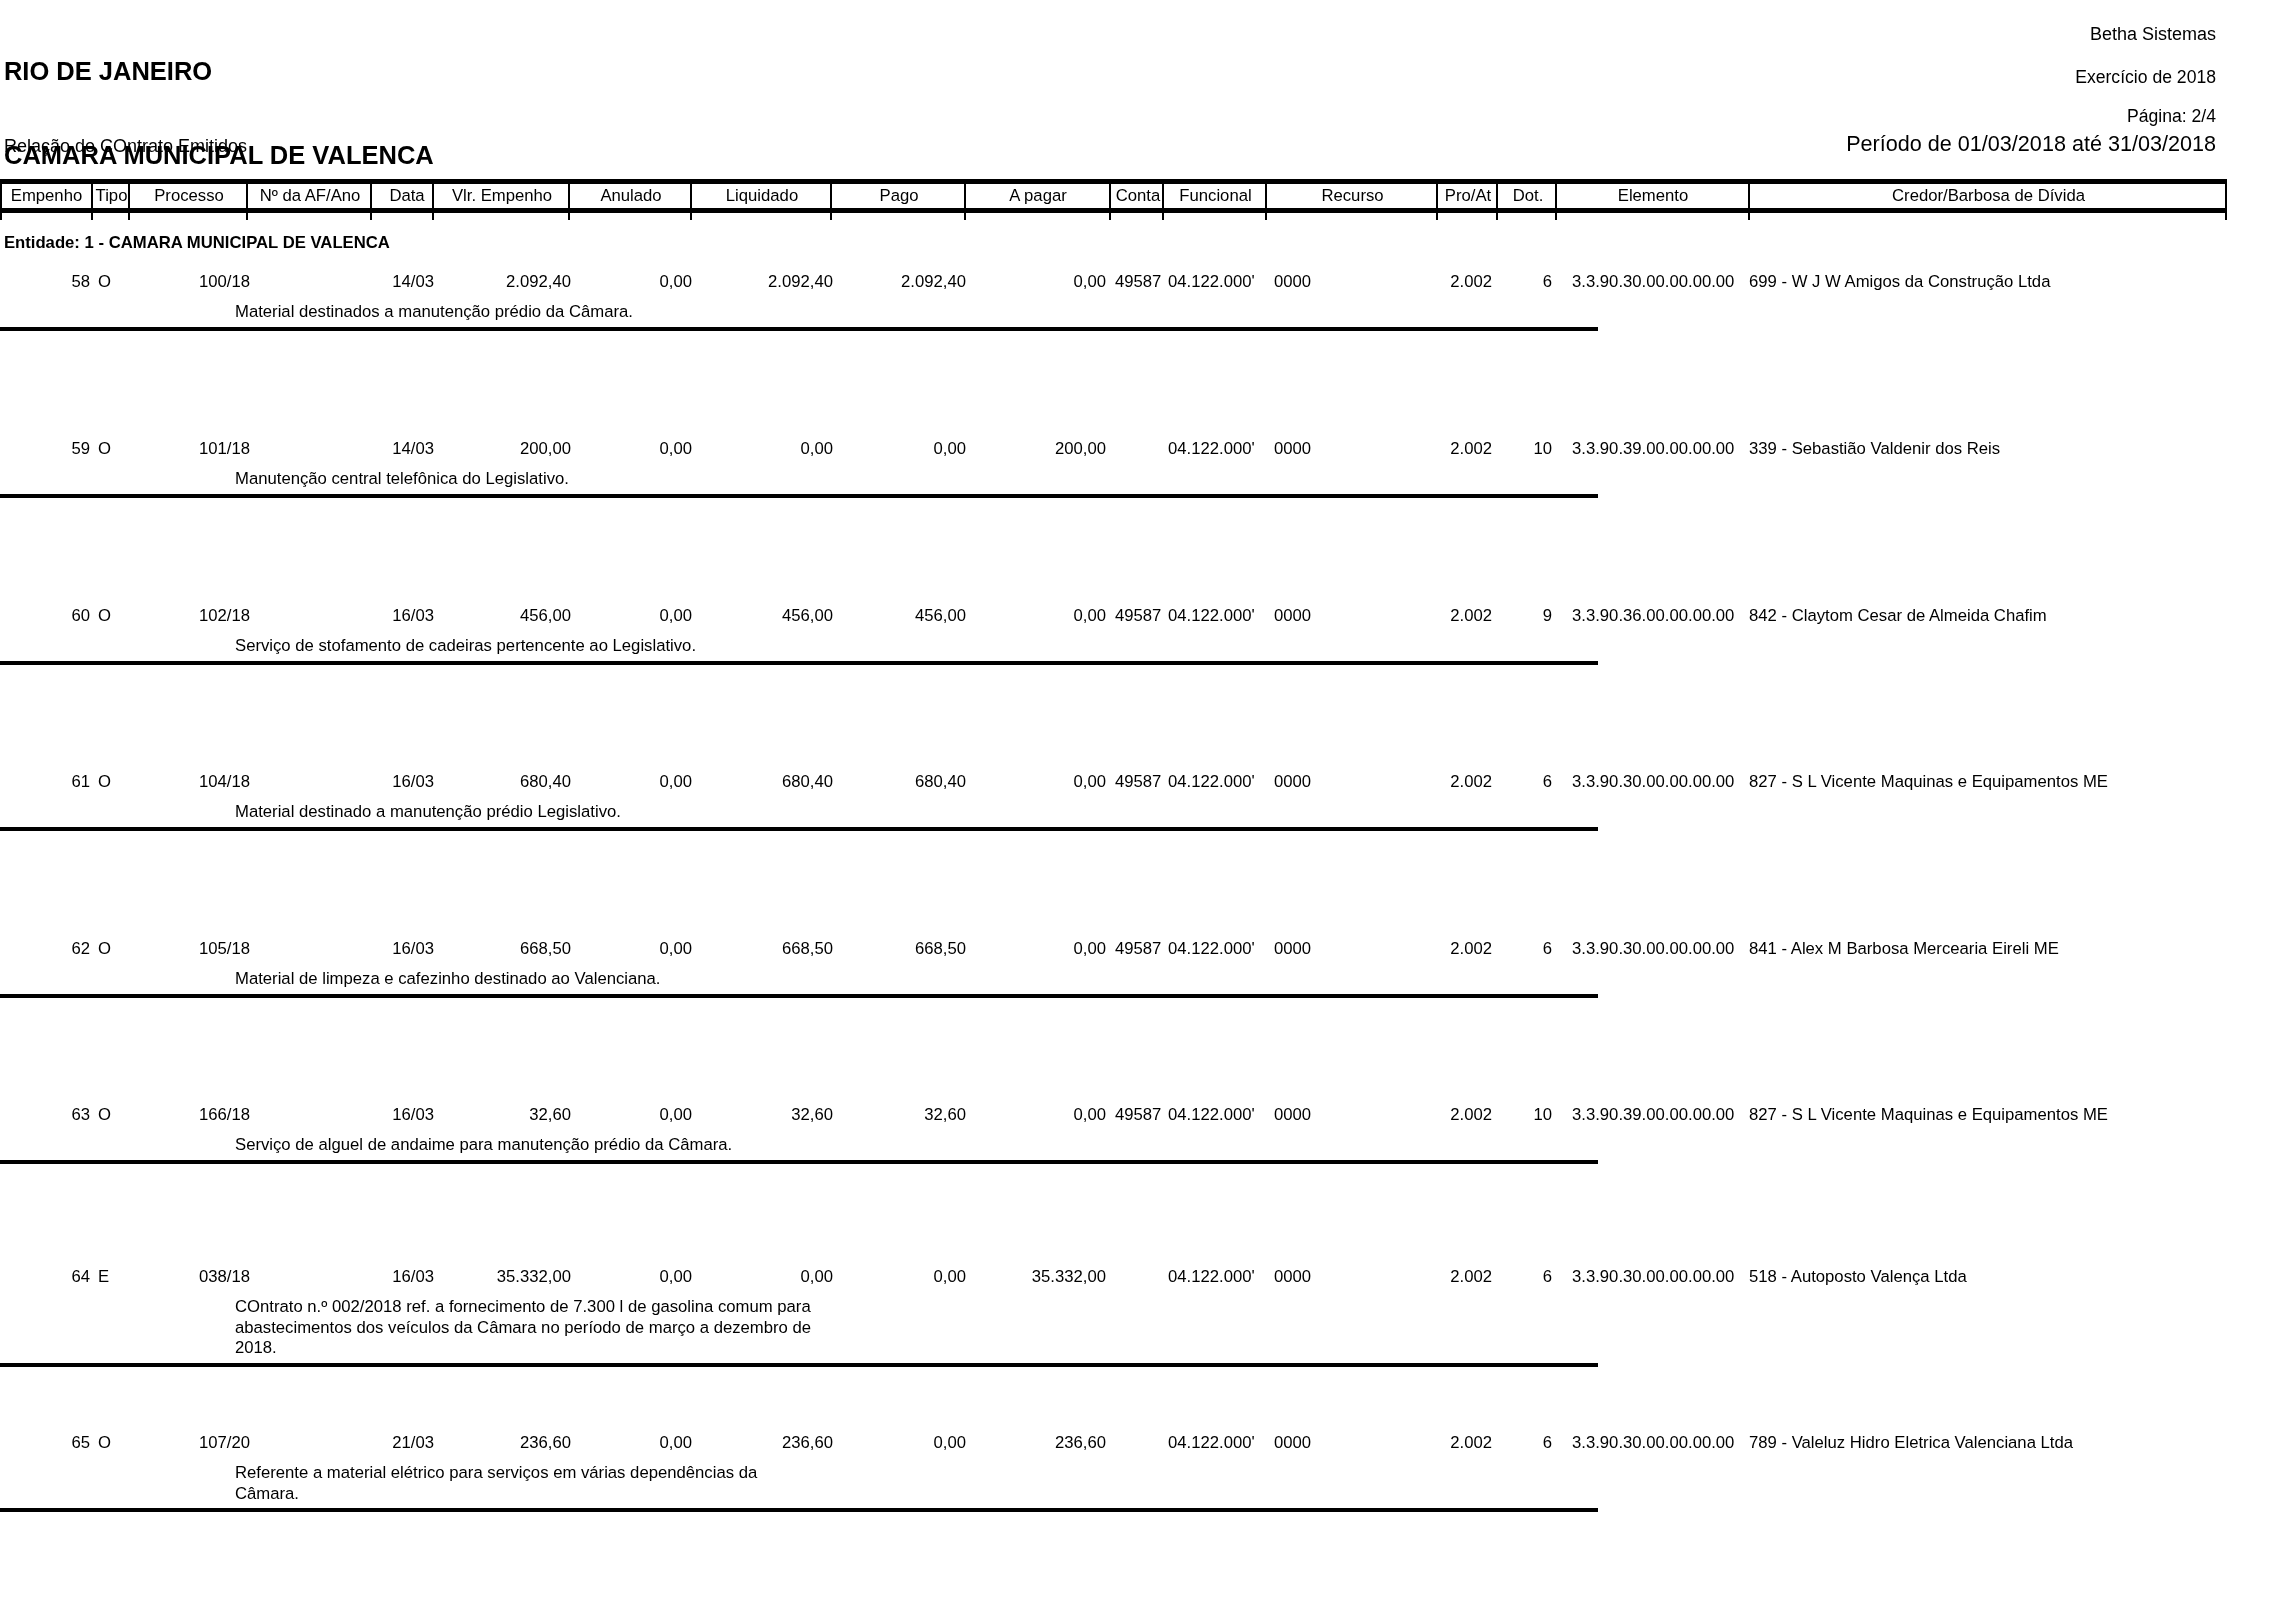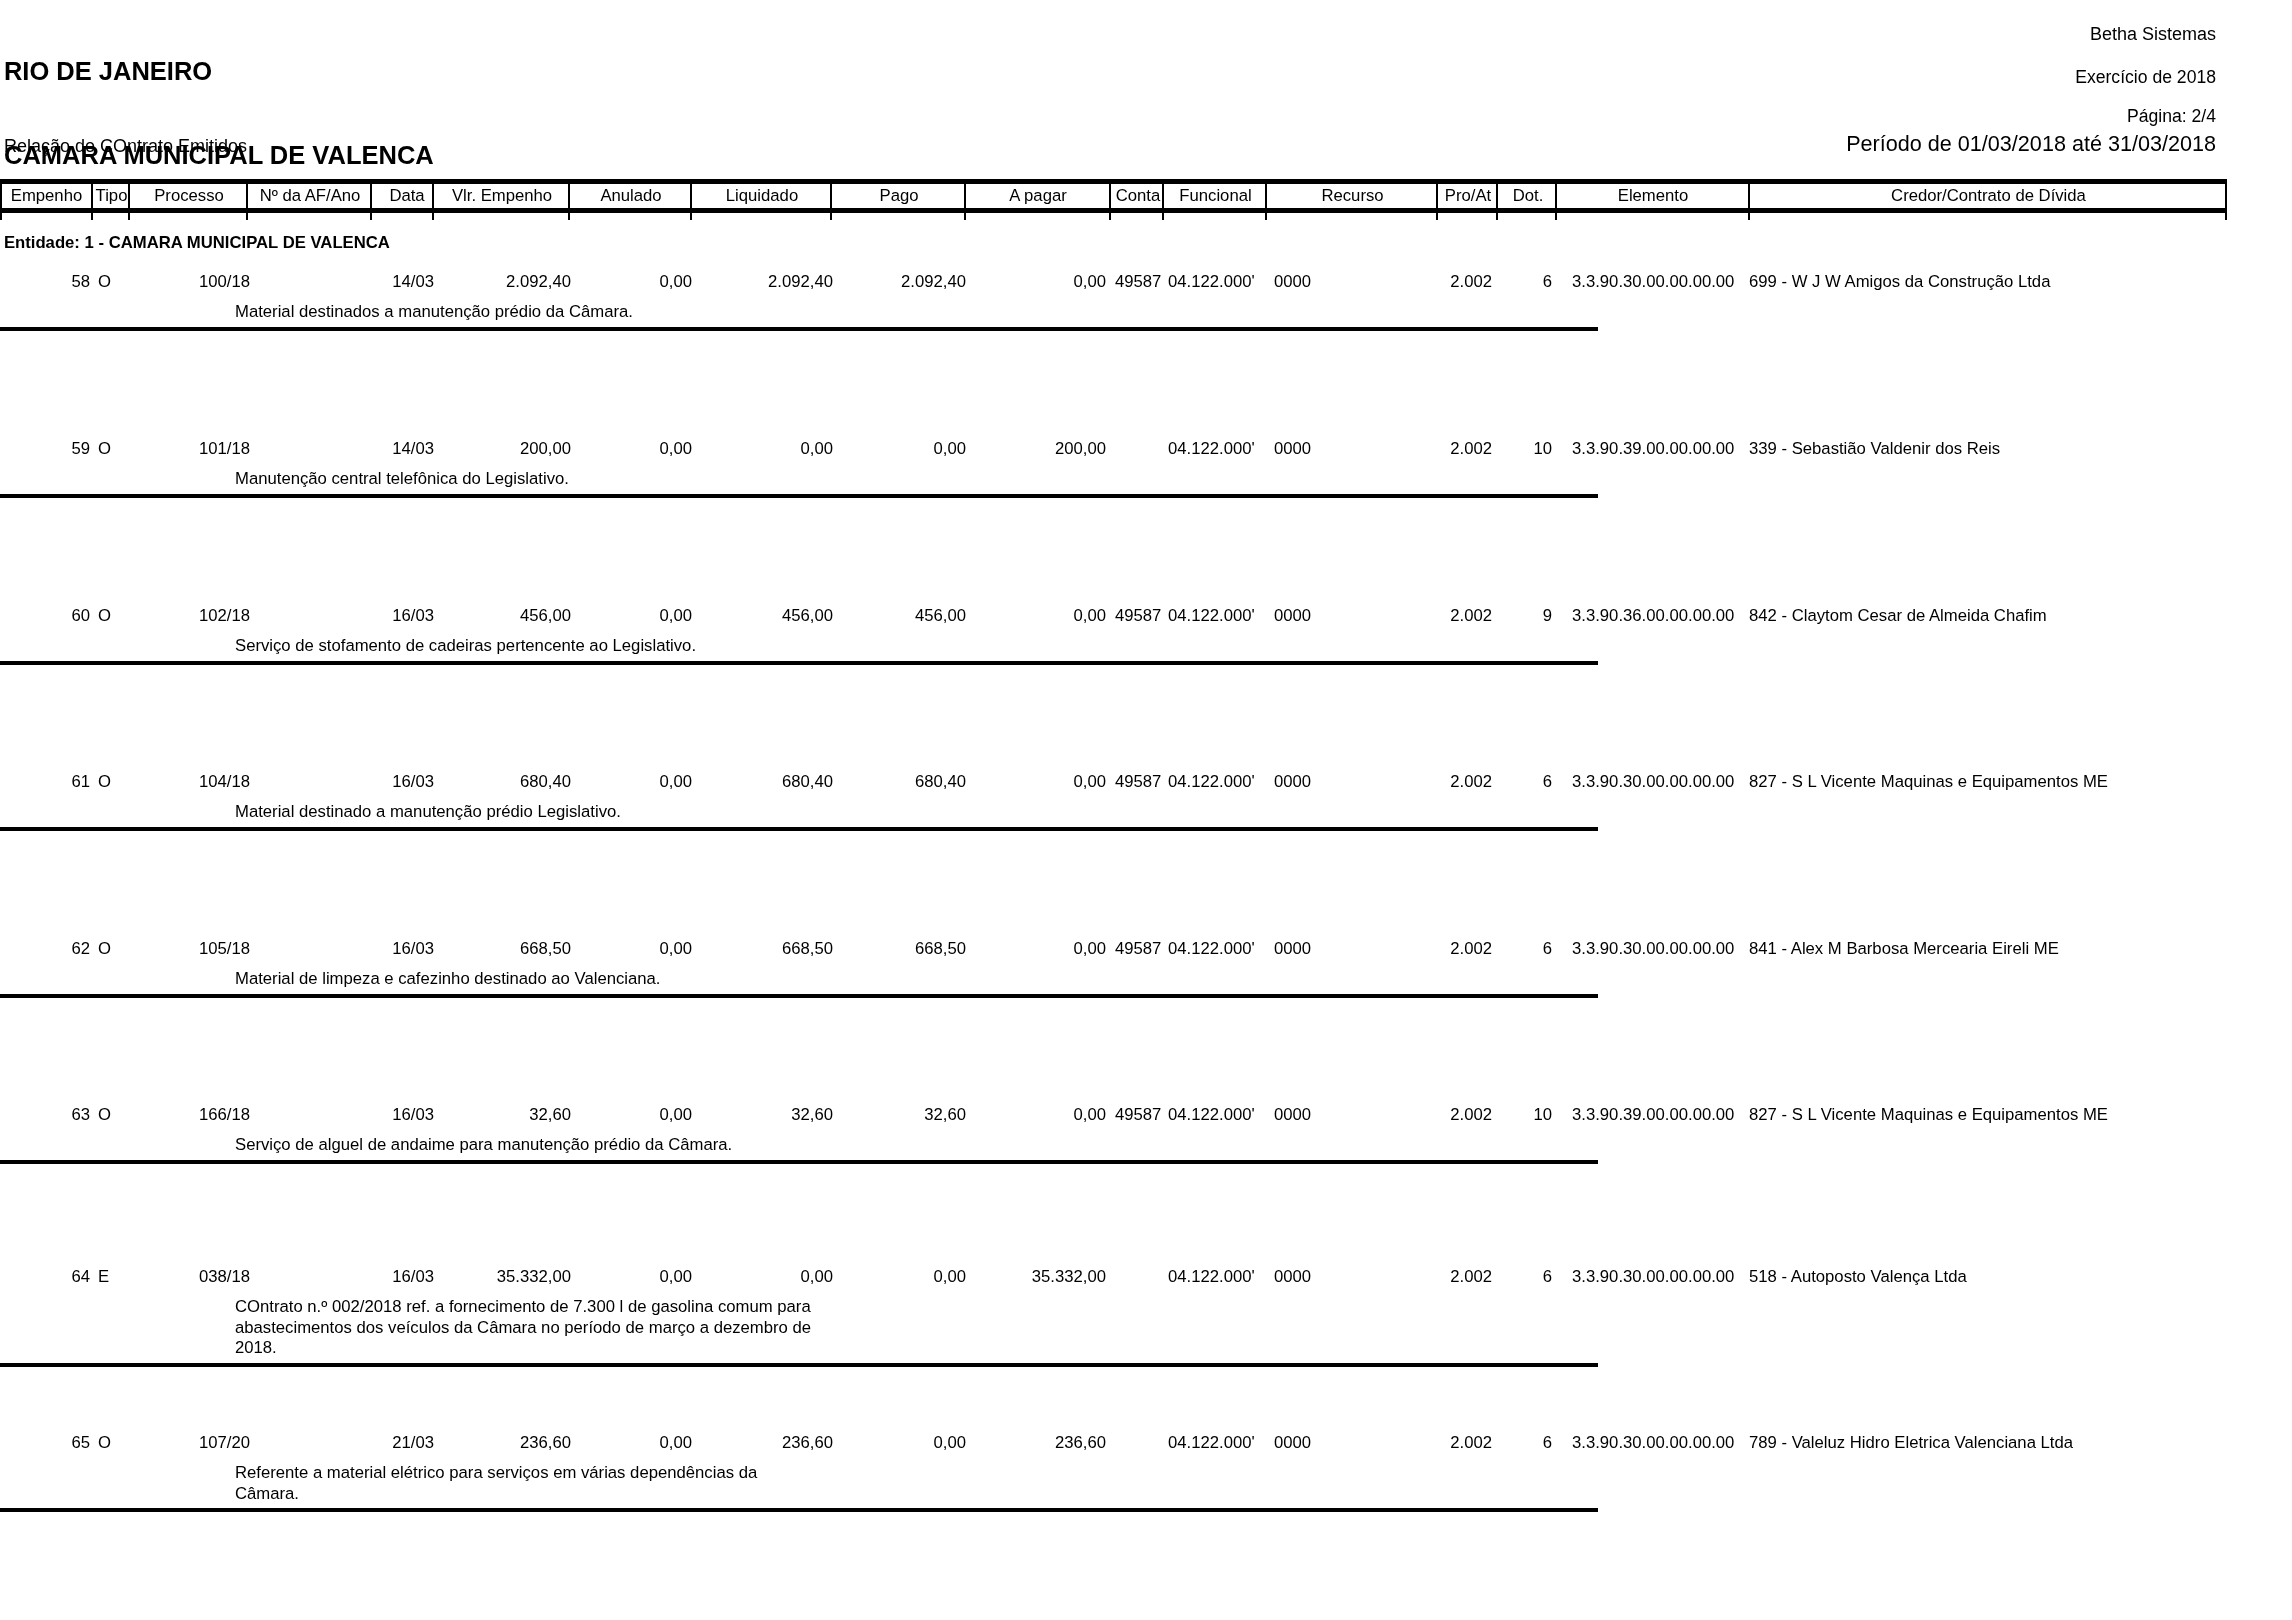--- a/index.html
+++ b/index.html
@@ -55,21 +55,21 @@
       <div class="hcell" style="left: 570px; width: 122px;">Anulado</div>
       <div class="hcell" style="left: 692px; width: 140px;">Liquidado</div>
       <div class="hcell" style="left: 832px; width: 134px;">Pago</div>
       <div class="hcell" style="left: 966px; width: 144px;">A pagar</div>
       <div class="hcell" style="left: 1111px; width: 54px;">Conta</div>
       <div class="hcell" style="left: 1164px; width: 103px;">Funcional</div>
       <div class="hcell" style="left: 1267px; width: 171px;">Recurso</div>
       <div class="hcell" style="left: 1438px; width: 60px;">Pro/At</div>
       <div class="hcell" style="left: 1498px; width: 60px;">Dot.</div>
       <div class="hcell" style="left: 1557px; width: 192px;">Elemento</div>
-      <div class="hcell" style="left: 1750px; width: 477px;">Credor/Contrato de Dívida</div>
+      <div class="hcell" style="left: 1750px; width: 477px;">Credor/Barbosa de Dívida</div>
       <div class="vsep" style="left: 0px;"></div>
       <div class="vsep" style="left: 91px;"></div>
       <div class="vsep" style="left: 128px;"></div>
       <div class="vsep" style="left: 246px;"></div>
       <div class="vsep" style="left: 370px;"></div>
       <div class="vsep" style="left: 432px;"></div>
       <div class="vsep" style="left: 568px;"></div>
       <div class="vsep" style="left: 690px;"></div>
       <div class="vsep" style="left: 830px;"></div>
       <div class="vsep" style="left: 964px;"></div>

